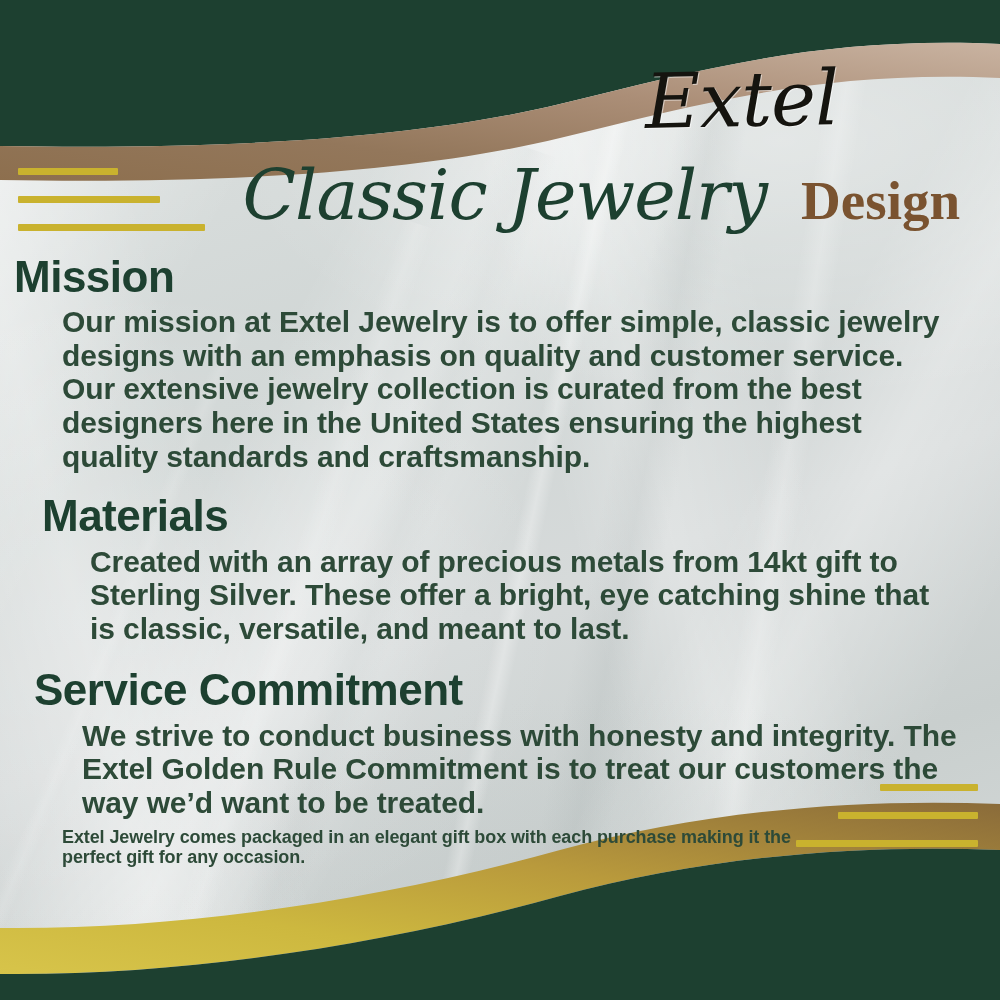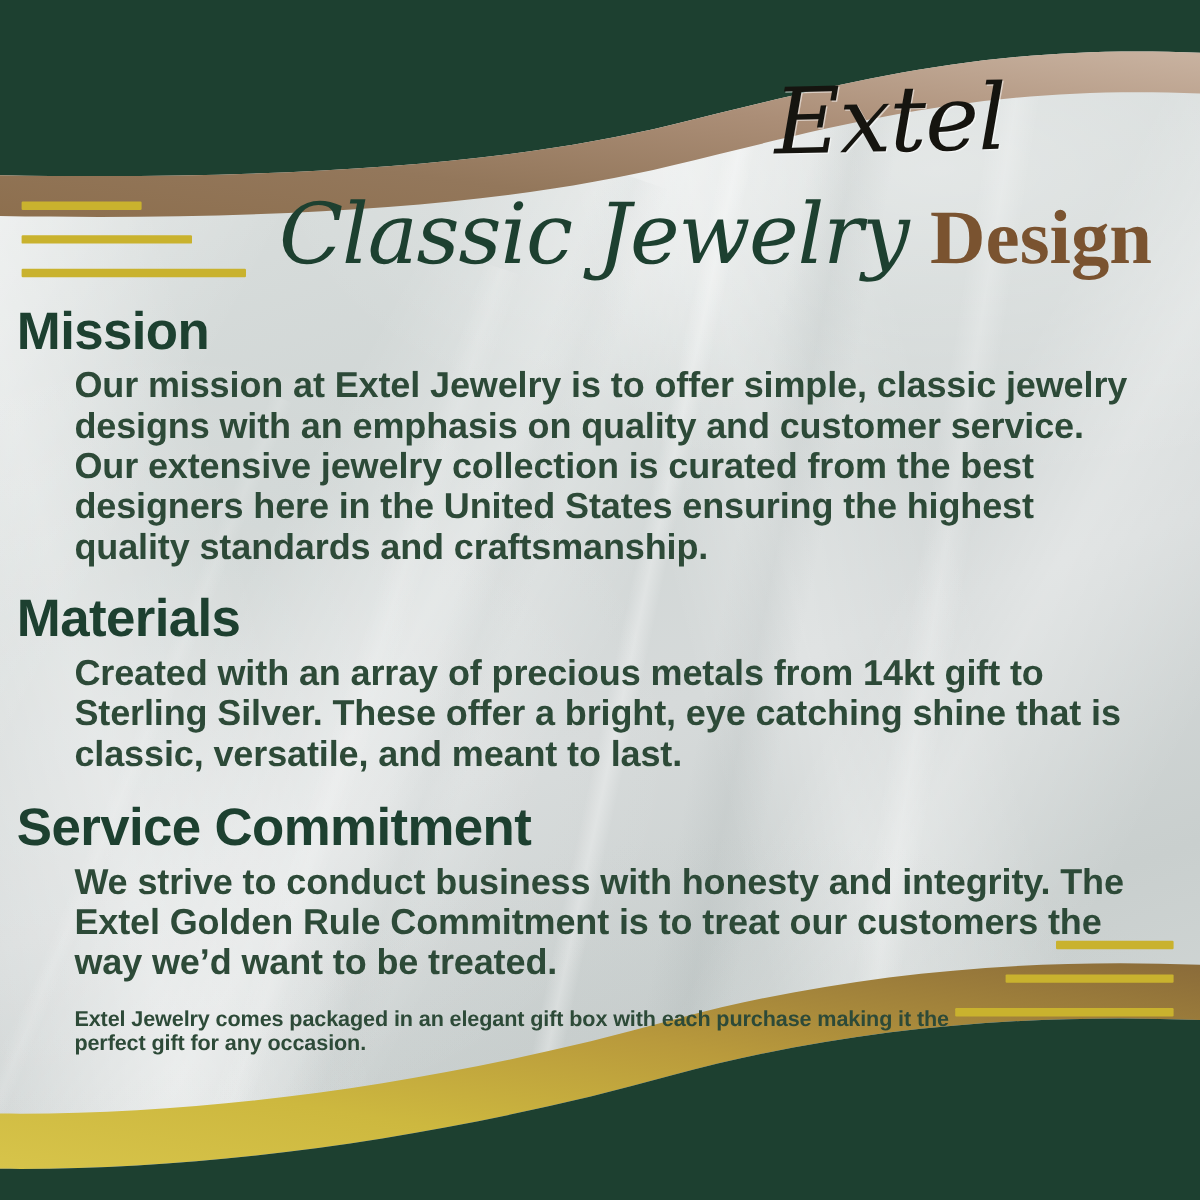--- a/index.html
+++ b/index.html
@@ -78,35 +78,35 @@
   }
 
   .title-row {
     position: absolute;
     left: 0;
     right: 40px;
     top: 160px;
     display: flex;
     align-items: baseline;
     justify-content: flex-end;
-    gap: 18px;
+    gap: 34px;
   }
   .title-classic {
     font-family: "DejaVu Serif", serif;
     font-style: italic;
     font-weight: 400;
     font-size: 70px;
     line-height: 1;
     color: #1d4030;
     letter-spacing: -1px;
   }
   .title-design {
     font-family: "Liberation Serif", serif;
     font-weight: 700;
-    font-size: 64px;
+    font-size: 55px;
     line-height: 1;
     color: #7a5330;
     letter-spacing: 0px;
   }
 
   
   .rules {
     position: absolute;
     display: flex;
     flex-direction: column;
@@ -146,22 +146,22 @@
   .section-body {
     font-family: "Liberation Sans", sans-serif;
     font-weight: 700;
     font-size: 30px;
     line-height: 1.12;
     color: #2d4a38;
     margin: 0 34px 0 62px;
     letter-spacing: -0.1px;
   }
   .sec-mission   { margin-bottom: 18px; }
-  .sec-materials { margin-bottom: 20px; }
-  .sec-service   { margin-bottom: 20px; }
+  .sec-materials { margin-bottom: 20px; padding-left: 28px; }
+  .sec-service   { margin-bottom: 8px; padding-left: 20px; }
   .sec-giftbox   .section-body { margin-right: 200px; font-size: 18px; }
   .sec-giftbox   .section-heading { margin-bottom: 10px; }
 </style>
 </head>
 <body>
 
 <div id="poster">
 
   <div class="bg-base"></div>
   <div class="bg-sheen"></div>

